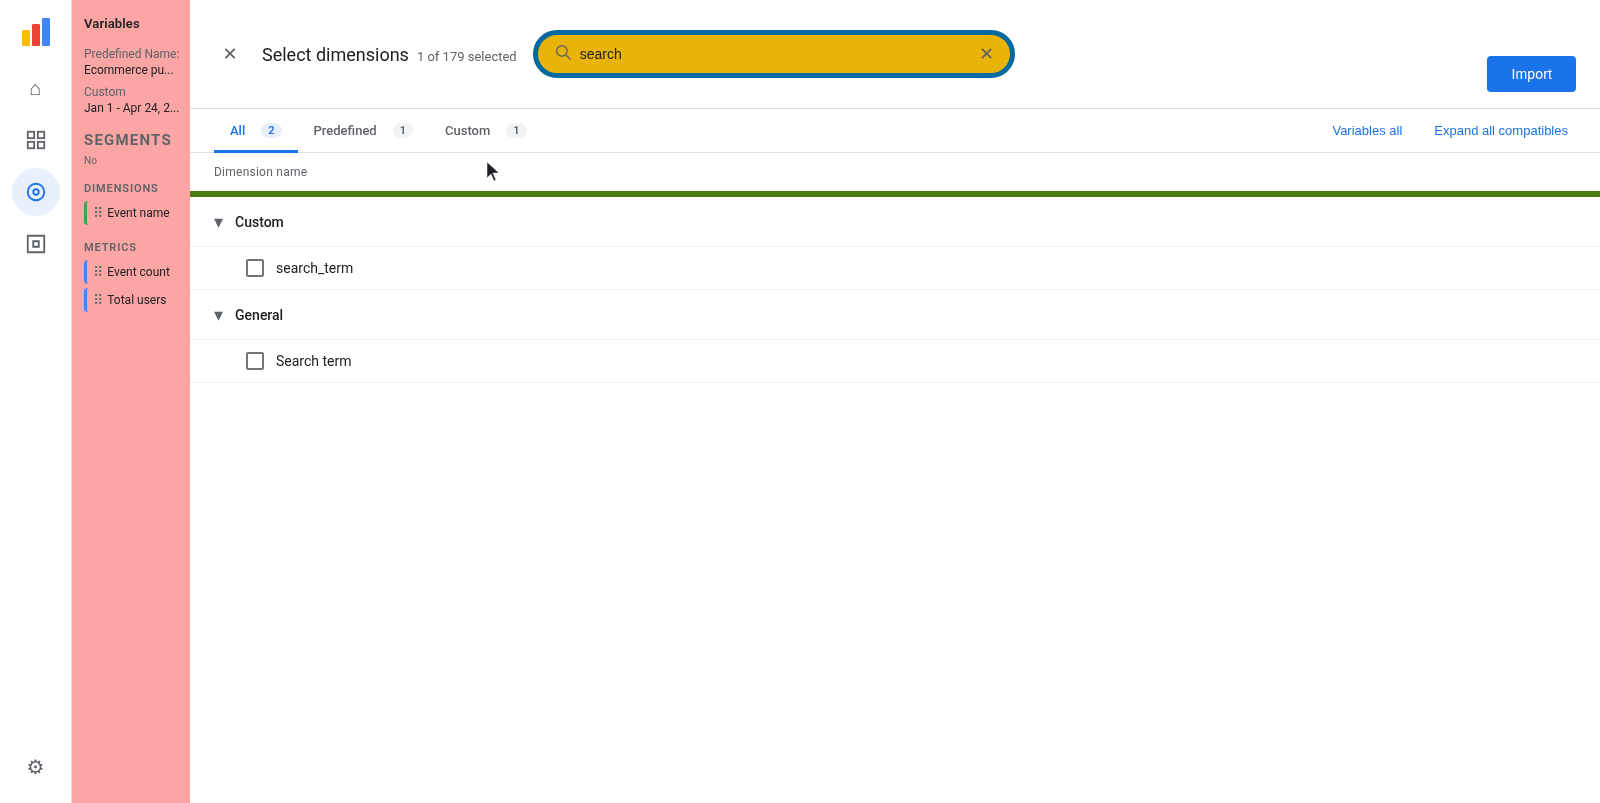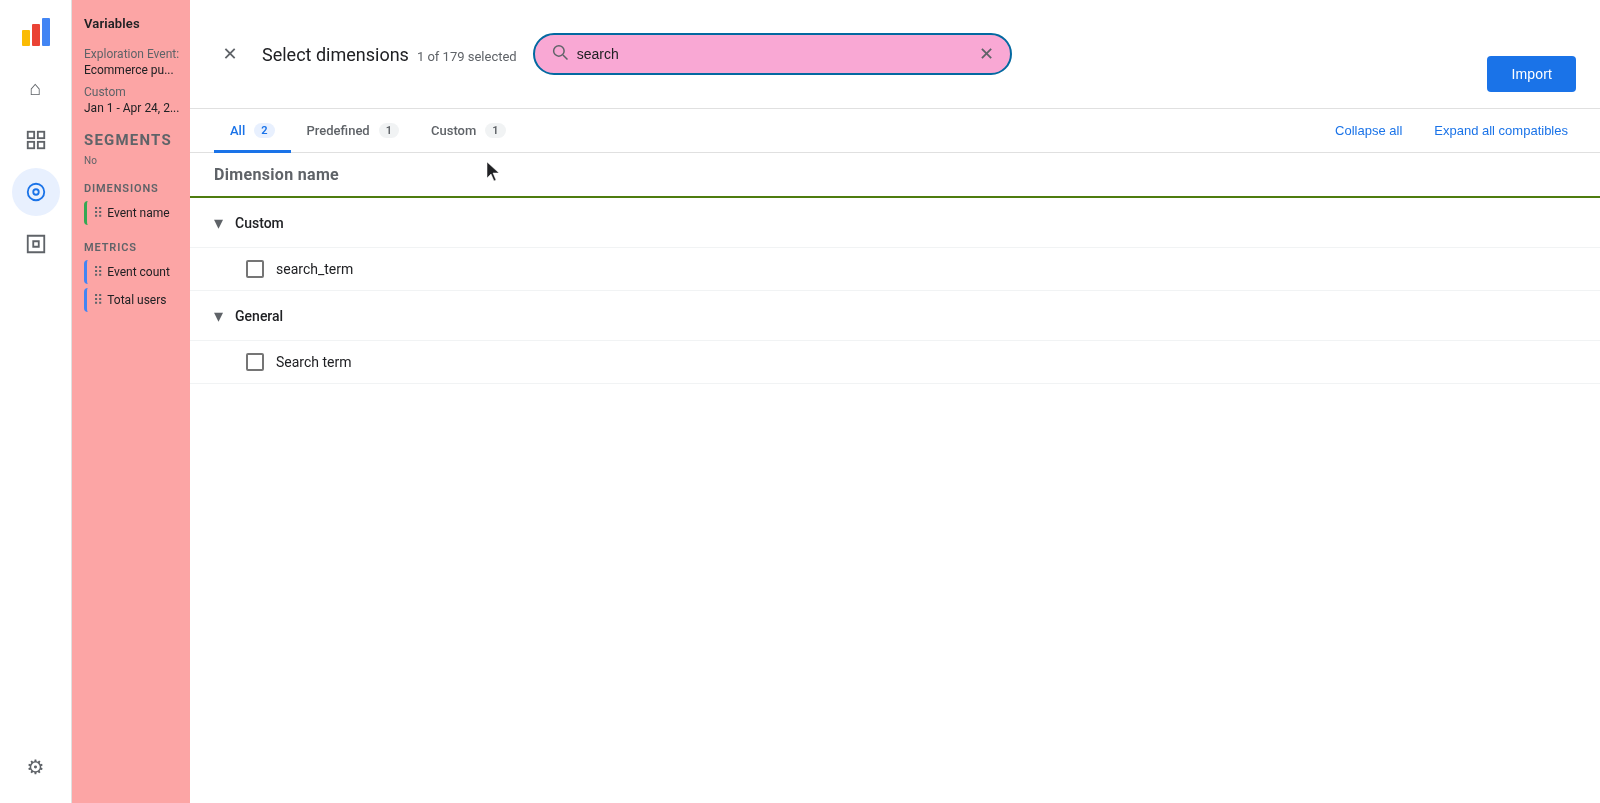--- a/index.html
+++ b/index.html
@@ -164,25 +164,25 @@
     }
     .dialog-subtitle {
       font-size: 13px;
       color: #5f6368;
     }
     .search-bar {
       flex: 1;
       max-width: 600px;
       display: flex;
       align-items: center;
-      border: 2px solid #0369a1;
+      border: 5px solid #0369a1;
       border-radius: 24px;
       padding: 8px 16px;
       gap: 8px;
-      background: #f9a8d4;
+      background: #eab308;
     }
     .search-icon {
       color: #5f6368;
       font-size: 18px;
     }
     .search-input {
       border: none;
       outline: none;
       font-size: 14px;
       color: #202124;
@@ -216,21 +216,21 @@
     .tabs-row {
       display: flex;
       align-items: center;
       padding: 0 24px;
       border-bottom: 1px solid #e0e0e0;
       gap: 0;
     }
     .tab-item {
       display: flex;
       align-items: center;
-      gap: 9px;
+      gap: 16px;
       padding: 14px 16px 12px;
       cursor: pointer;
       font-size: 13px;
       font-weight: 500;
       color: #5f6368;
       border-bottom: 3px solid transparent;
       margin-bottom: -1px;
     }
     .tab-item.active {
       color: #1a73e8;
@@ -269,24 +269,24 @@
     }
 
     
     .dialog-content {
       flex: 1;
       overflow-y: auto;
       padding: 0;
     }
     .col-header {
       padding: 12px 24px;
-      font-size: 16px;
-      font-weight: 700;
-      color: #5f6368;
-      border-bottom: 2px solid #4d7c0f;
+      font-size: 12px;
+      font-weight: 400;
+      color: #5f6368;
+      border-bottom: 6px solid #4d7c0f;
       letter-spacing: 0.02em;
     }
 
     
     .section-header {
       display: flex;
       align-items: center;
       gap: 12px;
       padding: 14px 24px;
       cursor: pointer;
@@ -361,21 +361,21 @@
         <path d="M3 3h18v18H3z"></path>
         <path d="M9 9h6v6H9z"></path>
       </svg>
   </button>
   <div class="nav-spacer"></div>
   <button class="nav-icon-btn" title="Settings">⚙</button>
 </nav>
 
 <aside class="sidebar">
   <div class="sidebar-title">Variables</div>
-  <div class="sidebar-field-name">Exploration Event:</div>
+  <div class="sidebar-field-name">Predefined Name:</div>
   <div class="sidebar-field-value">Ecommerce pu...</div>
   <div class="sidebar-field-name">Custom</div>
   <div class="sidebar-field-value">Jan 1 - Apr 24, 2...</div>
   <div class="segments-label">SEGMENTS</div>
   <div class="segments-none">No</div>
   <div class="dim-metric-label">DIMENSIONS</div>
   <div class="chip chip-green">
     <span class="chip-icon">⠿</span>
     <span>Event name</span>
   </div>
@@ -423,21 +423,21 @@
     </div>
     <div class="tab-item">
       <span>Predefined</span>
       <span class="tab-badge-gray">1</span>
     </div>
     <div class="tab-item">
       <span>Custom</span>
       <span class="tab-badge-gray">1</span>
     </div>
     <div class="tabs-actions">
-      <button class="tabs-action-btn">Collapse all</button>
+      <button class="tabs-action-btn">Variables all</button>
       <button class="tabs-action-btn">Expand all compatibles</button>
     </div>
   </div>
 
   <div class="dialog-content">
     <div class="col-header">Dimension name</div>
 
     <div class="section-header">
       <span class="chevron-icon">▾</span>
       <span class="section-title">Custom</span>

